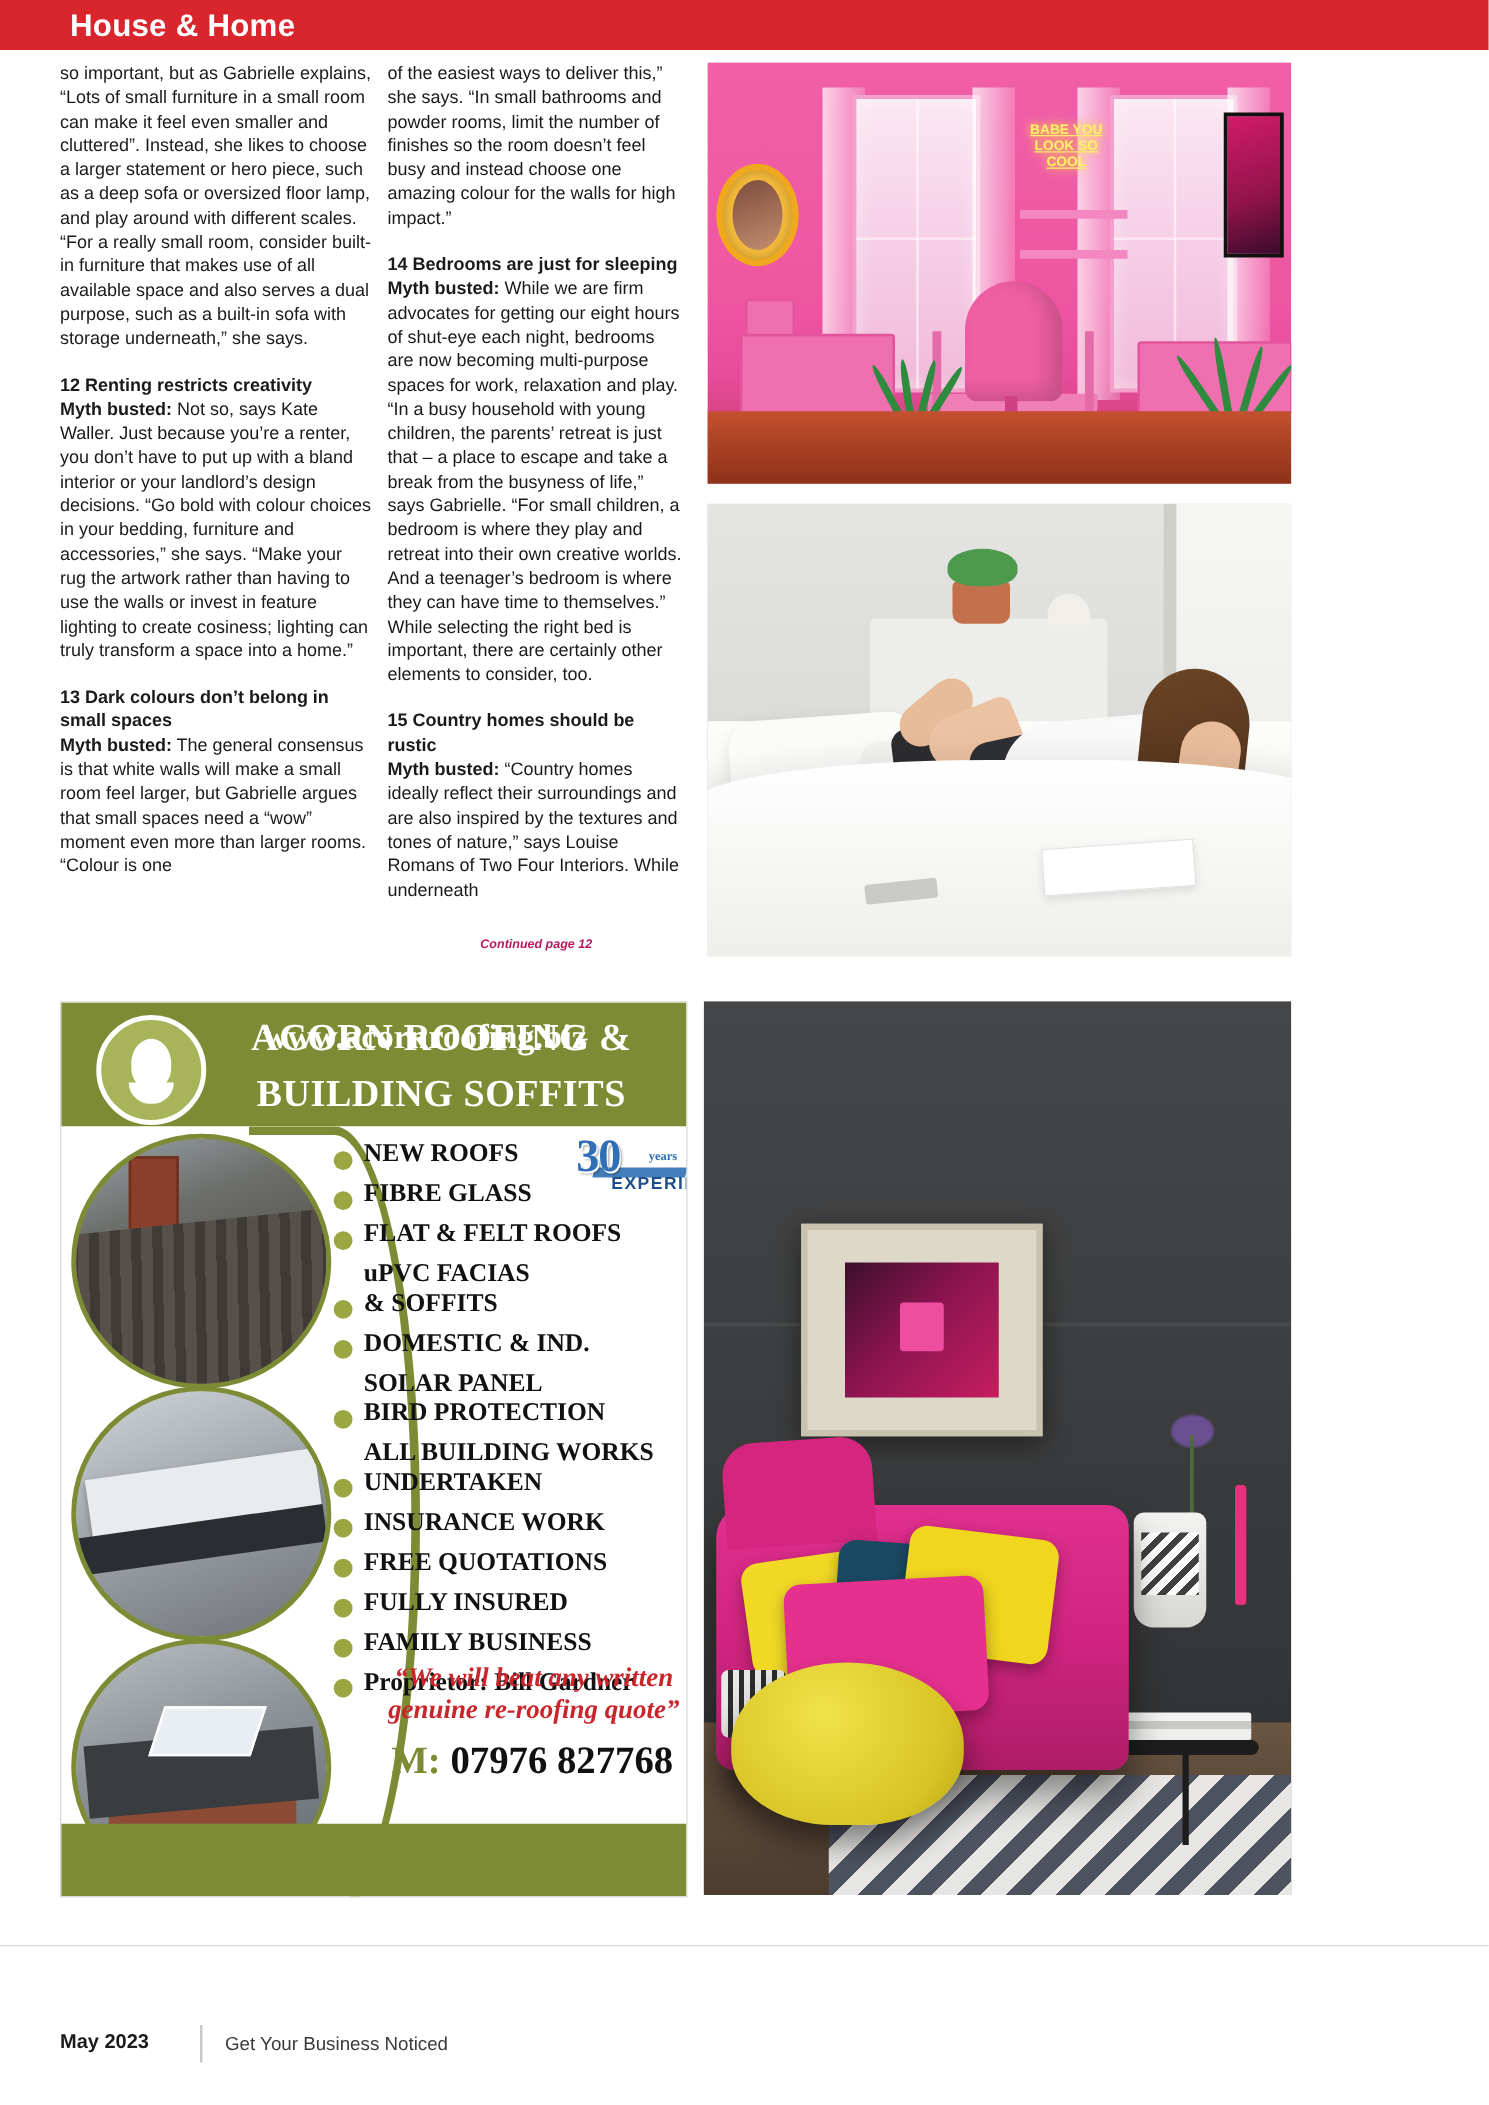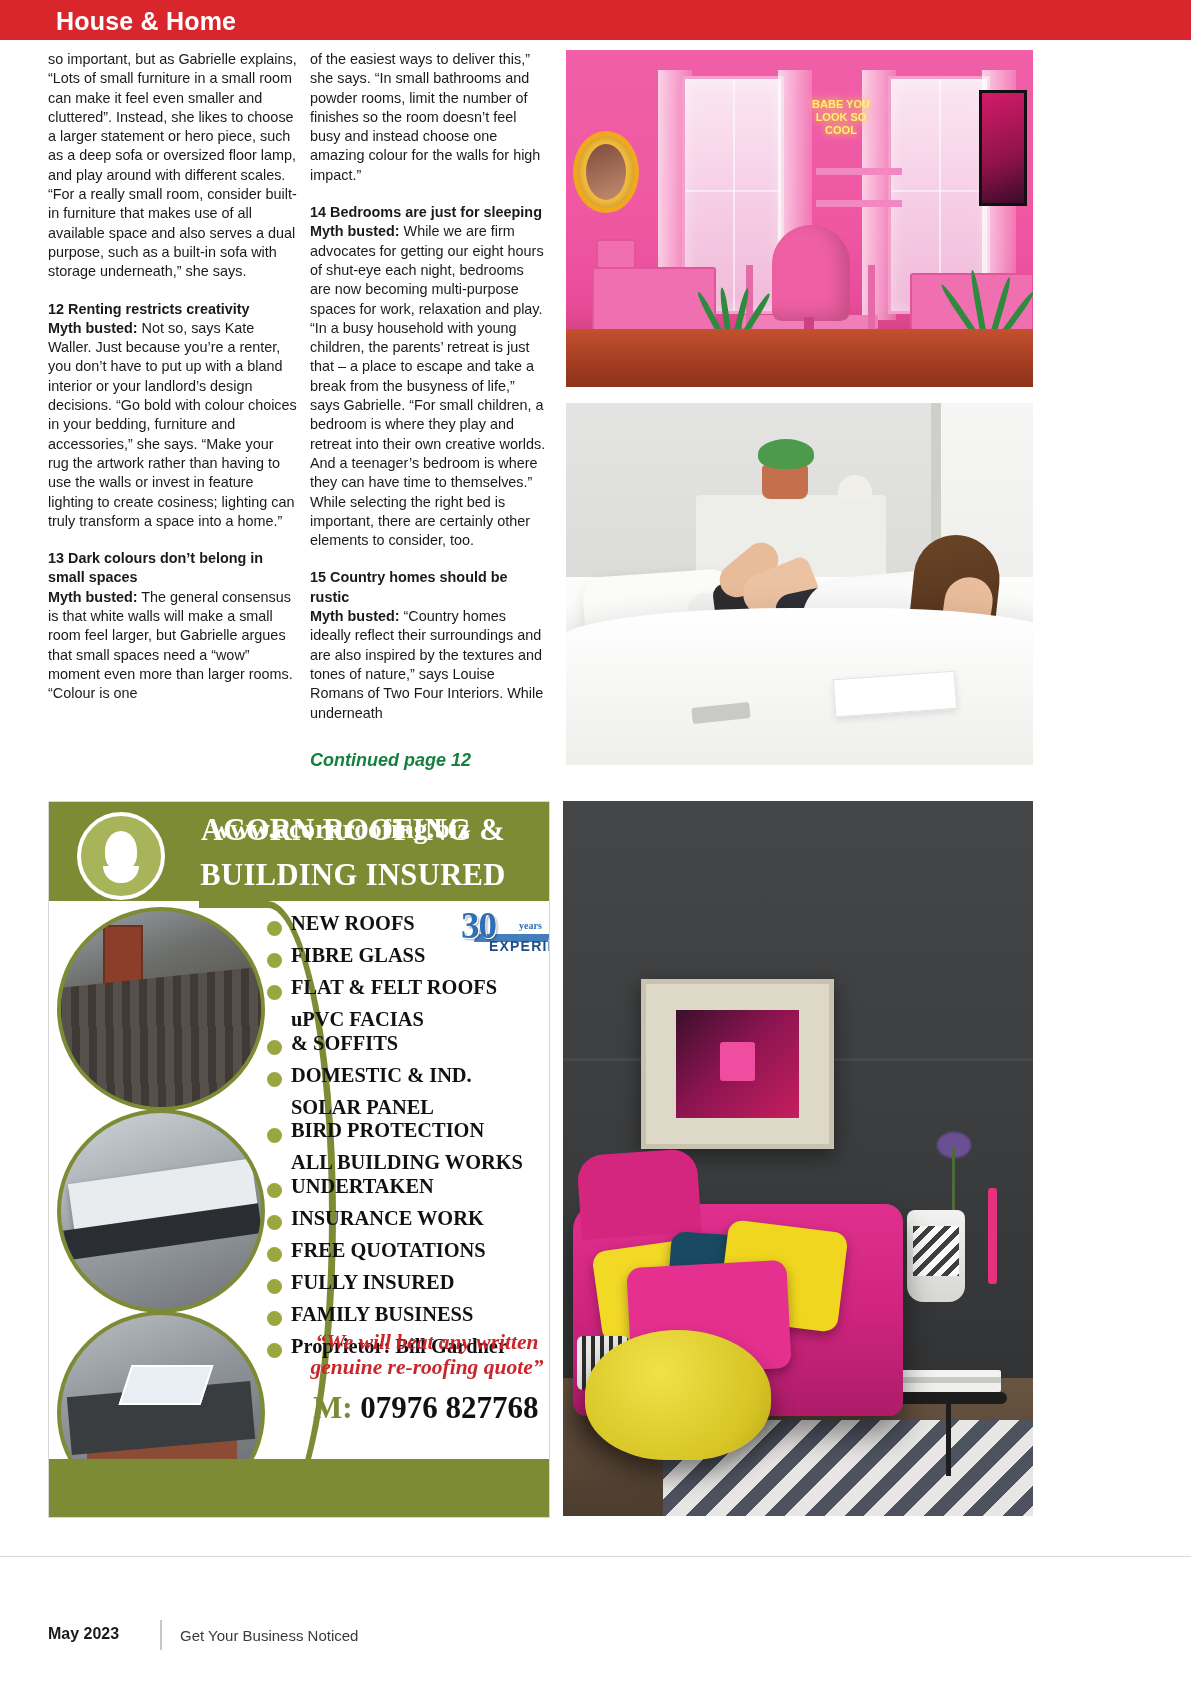--- a/index.html
+++ b/index.html
@@ -33,22 +33,22 @@
   }
   .col p{margin:0 0 18px 0;}
   .col p:last-child{margin-bottom:0;}
   .col .hd{font-weight:bold;}
   .col .lead{font-weight:bold;}
   #col1{left:48px;width:250px;}
   #col2{left:310px;width:238px;}
 
   .continued{
     position:absolute;left:310px;top:750px;width:238px;
-    text-align:left;color:#15803d;font-style:italic;font-weight:bold;
-    font-size:18px;
+    text-align:center;color:#be185d;font-style:italic;font-weight:bold;
+    font-size:10px;
   }
 
   
   .photo{position:absolute;overflow:hidden;background:#ddd;}
   #photo-bedroom-pink{left:566px;top:50px;width:467px;height:337px;}
   #photo-girl-bed{left:566px;top:403px;width:467px;height:362px;}
   #photo-pink-sofa{left:563px;top:801px;width:470px;height:715px;}
 
   
   .pb-wall{position:absolute;inset:0;background:linear-gradient(180deg,#f05fa8 0%,#ef56a2 55%,#e84b9a 75%,#b8365f 100%);}
@@ -63,23 +63,23 @@
     background:linear-gradient(90deg,rgba(255,255,255,.72),rgba(255,200,230,.28));
     filter:blur(.6px);}
   .pb-desk{position:absolute;left:176px;bottom:58px;width:136px;height:14px;background:#f07fb8;border-radius:2px;}
   .pb-deskleg{position:absolute;bottom:58px;width:7px;height:64px;background:#e56aa8;}
   .pb-chair{position:absolute;left:206px;bottom:66px;width:78px;height:96px;
     background:#ef5fa3;border-radius:40px 40px 10px 10px;box-shadow:inset -10px -6px 16px rgba(0,0,0,.17);}
   .pb-chair:after{content:"";position:absolute;left:32px;top:92px;width:10px;height:34px;background:#cf3f84;}
   .pb-mirror{position:absolute;left:12px;top:86px;width:56px;height:72px;border-radius:50%;
     background:#f7bd3c;box-shadow:0 0 0 5px #f0a81f, inset 0 0 10px rgba(0,0,0,.25);}
   .pb-mirror span{position:absolute;inset:8px;border-radius:50%;background:linear-gradient(160deg,#7e4c3f,#c38d6d);}
-  .pb-neon{position:absolute;left:240px;top:48px;width:70px;height:46px;color:#fff36b;
+  .pb-neon{position:absolute;left:252px;top:48px;width:70px;height:46px;color:#fff36b;
     font-size:11px;font-weight:bold;line-height:13px;text-align:center;
-    text-shadow:0 0 7px #ffe600,0 0 14px #ff9bd8;}
+    text-shadow:0 0 7px #ffe600,0 0 14px #ff9bd8;text-decoration:underline;}
   .pb-unit{position:absolute;bottom:56px;background:#f06fb0;border:2px solid #e2559c;border-radius:3px;}
   .pb-plant{position:absolute;bottom:56px;}
   .pb-plant i{position:absolute;bottom:0;width:6px;height:44px;background:#2e8b3d;
     border-radius:50% 50% 0 0;transform-origin:bottom center;display:block;}
   .pb-art{position:absolute;right:6px;top:40px;width:42px;height:110px;
     background:linear-gradient(160deg,#d21b6a,#8f1348 60%,#3a0b2a);border:3px solid #111;}
   .pb-shelf{position:absolute;background:#f387c2;}
 
   
   .gb-wall{position:absolute;inset:0;background:linear-gradient(180deg,#e4e4e2 0%,#dcdcda 45%,#d2d2cf 62%,#f3f3f2 100%);}
@@ -349,21 +349,21 @@
   </div>
 
   <div class="ad">
     <div class="ad-top"></div>
     <div class="ad-logo">
       <div class="acorn"></div>
         <div class="cap"></div>
     </div>
     <div class="ad-name">
       <div>ACORN ROOFING &amp;</div>
-      <div>BUILDING INSURED</div>
+      <div>BUILDING SOFFITS</div>
     </div>
 
     <div class="ad-photos">
       <div class="ad-pimg" id="ad-photo-1">
         <div class="chimney"></div>
           <div class="roof"></div>
       </div>
       <div class="ad-pimg" id="ad-photo-2">
         <div class="soffit"></div>
           <div class="fascia"></div>

